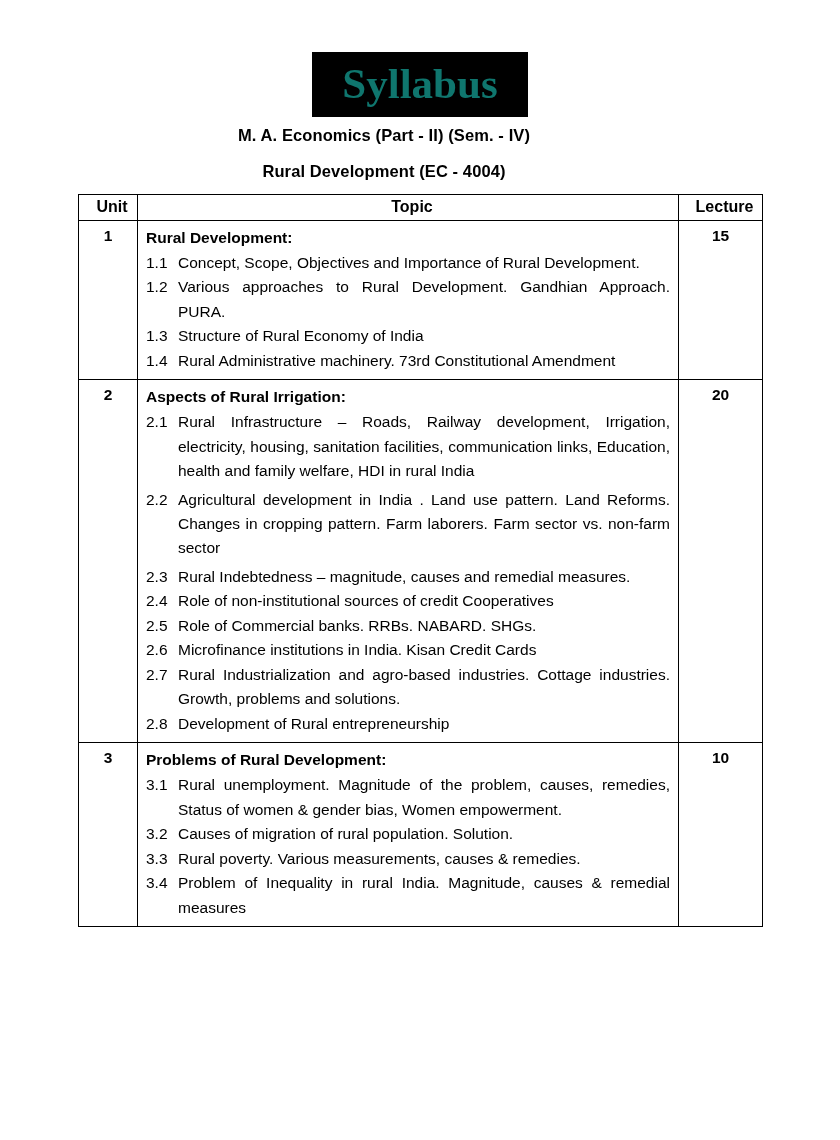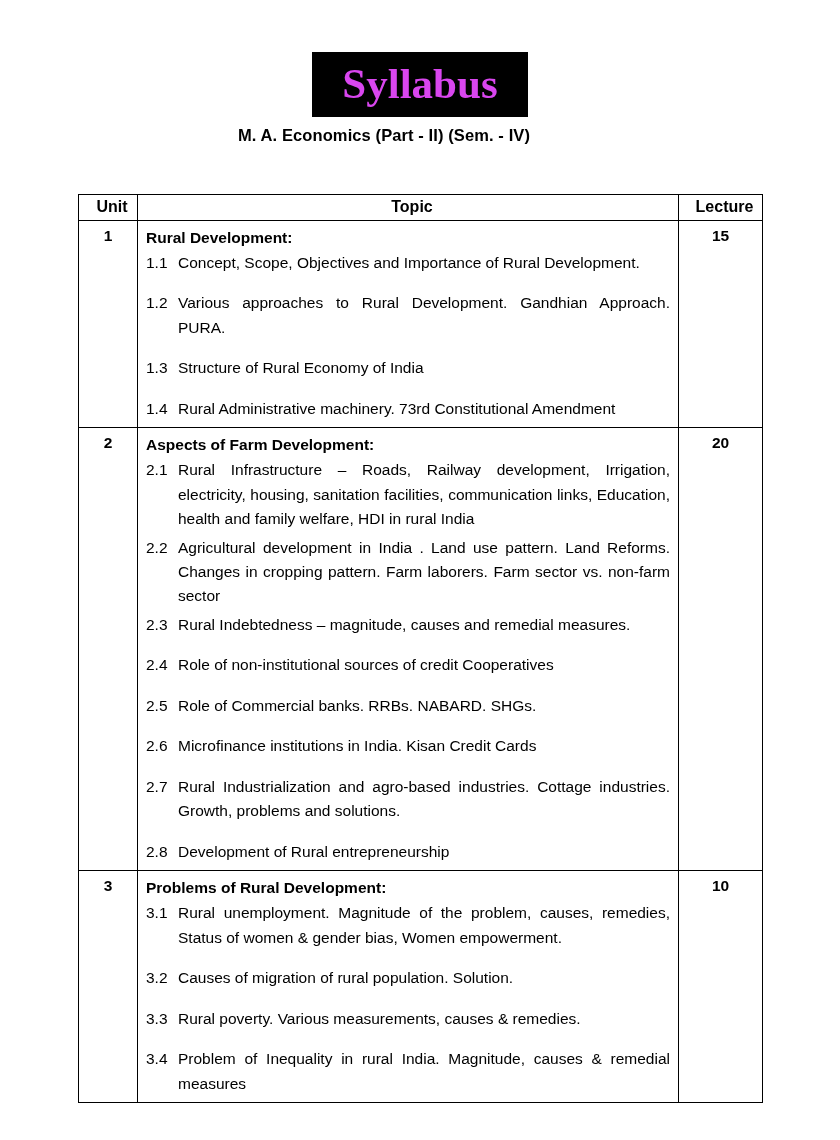--- a/index.html
+++ b/index.html
@@ -28,21 +28,21 @@
   .banner-wrap {
     position: absolute;
     top: 52px;
     left: 0;
     width: 840px;
     text-align: center;
   }
   .banner {
     display: inline-block;
     background: #000000;
-    color: #d946ef;
+    color: #0f766e;
     font-family: "Liberation Serif", serif;
     font-weight: bold;
     font-size: 43px;
     line-height: 1;
     padding: 10px 30px 12px 30px;
     letter-spacing: 0px;
   }
 
   .subtitle {
     position: absolute;
@@ -109,21 +109,21 @@
     margin: 0;
     padding: 0;
   }
   ul.sub-list li {
     display: flex;
     align-items: flex-start;
     font-size: 15.5px;
     line-height: 1.58;
     margin: 0;
   }
-  ul.sub-list li + li { margin-top: 16px; }
+  ul.sub-list li + li { margin-top: 0px; }
   ul.sub-list li.gap-above { margin-top: 4px; }
 
   .sub-num {
     flex: 0 0 auto;
     width: 32px;
     white-space: nowrap;
   }
   .sub-text {
     flex: 1 1 auto;
     text-align: justify;
@@ -148,20 +148,21 @@
 </head>
 <body>
 
 <div class="page">
 
   <div class="banner-wrap">
     <span class="banner">Syllabus</span>
   </div>
 
   <div class="subtitle subtitle-1">M. A. Economics (Part - II) (Sem. - IV)</div>
+  <div class="subtitle subtitle-2">Rural Development (EC - 4004)</div>
 
   <table class="syllabus-table">
     <colgroup>
       <col class="c-unit">
       <col class="c-topic">
       <col class="c-lecture">
     </colgroup>
     <thead>
       <tr>
         <th>Unit</th>
@@ -191,21 +192,21 @@
                 <span class="sub-num">1.4</span>
                 <span class="sub-text">Rural Administrative machinery. 73rd Constitutional Amendment</span>
               </li>
             </ul>
           </td>
           <td class="lecture-cell">15</td>
         </tr>
         <tr>
           <td class="unit-cell">2</td>
           <td class="topic-cell">
-            <div class="topic-heading">Aspects of Farm Development:</div>
+            <div class="topic-heading">Aspects of Rural Irrigation:</div>
             <ul class="sub-list">
               <li>
                 <span class="sub-num">2.1</span>
                 <span class="sub-text">Rural Infrastructure – Roads, Railway development, Irrigation, electricity, housing, sanitation facilities, communication links, Education, health and family welfare, HDI in rural India</span>
               </li>
               <li class="gap-above">
                 <span class="sub-num">2.2</span>
                 <span class="sub-text">Agricultural development in India . Land use pattern. Land Reforms. Changes in cropping pattern. Farm laborers. Farm sector vs. non-farm sector</span>
               </li>
               <li class="gap-above">

